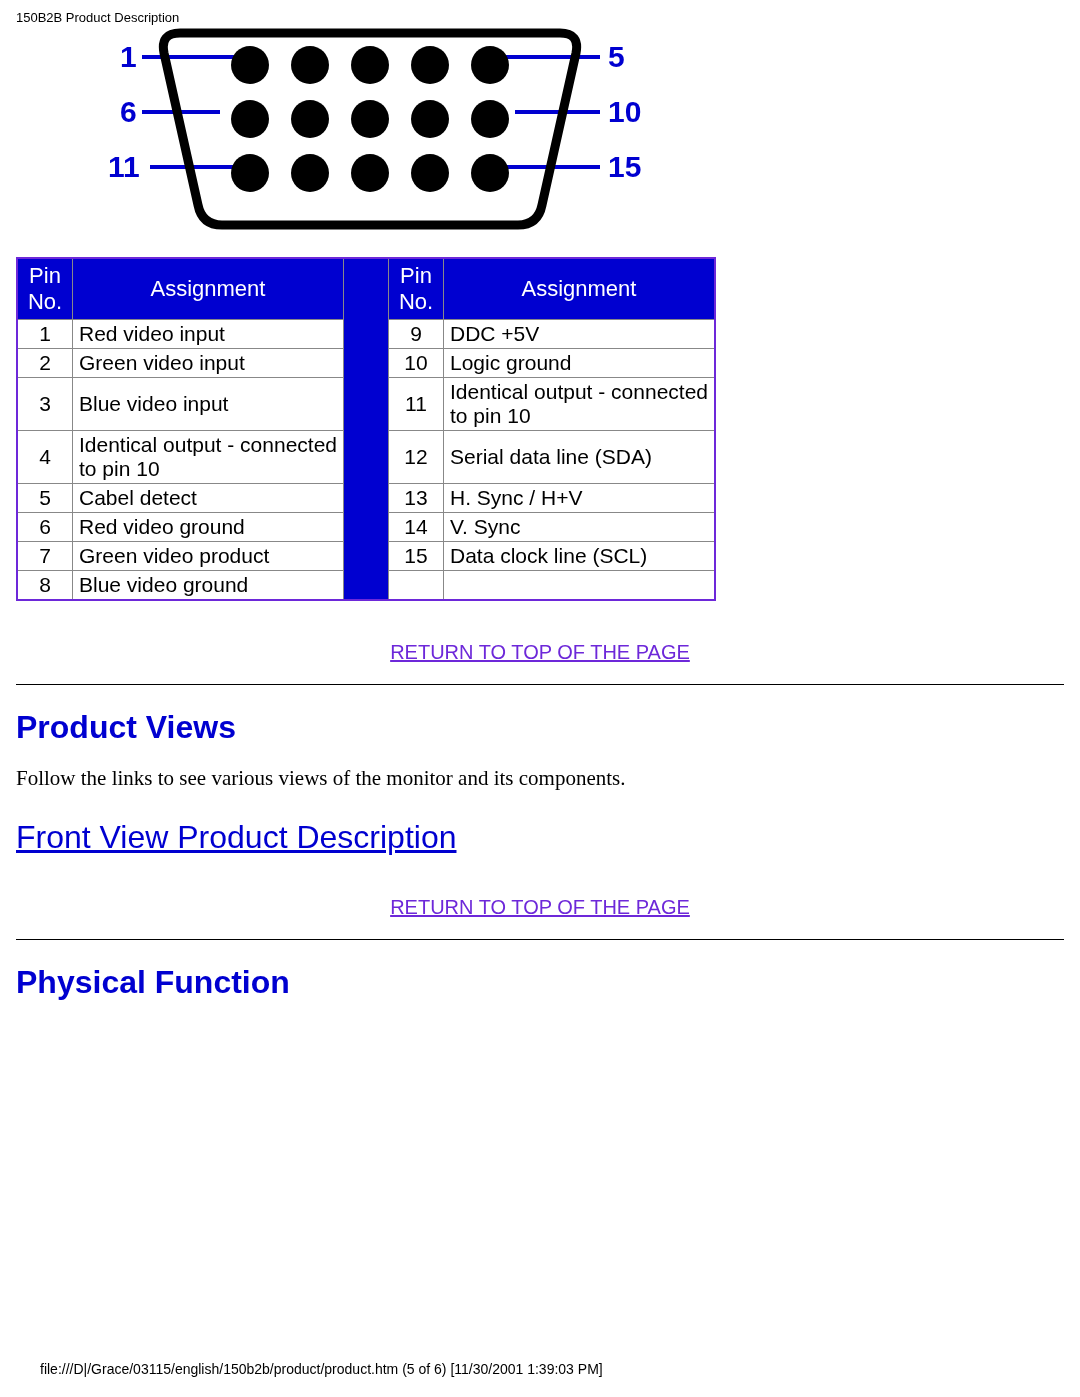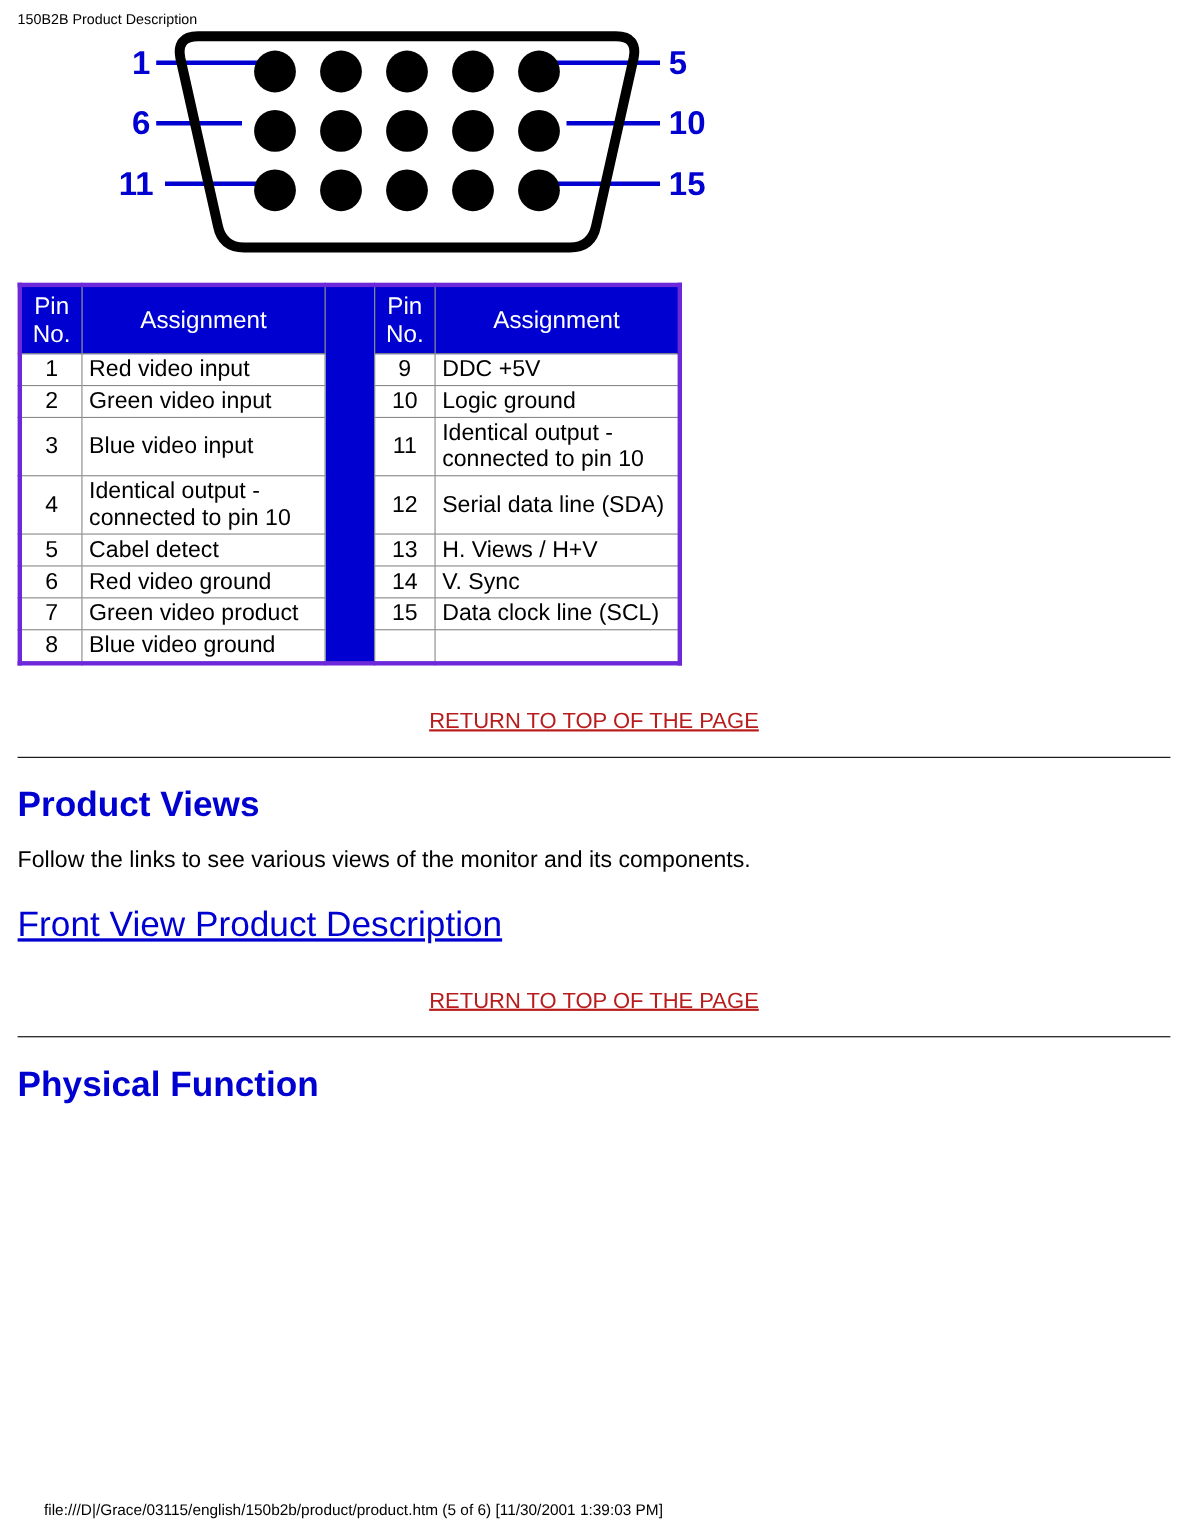--- a/index.html
+++ b/index.html
@@ -16,22 +16,22 @@
   }
   .connector-diagram {
     display: block;
     margin: 0 0 20px 90px;
   }
   .pin-table-wrap {
     margin: 0 16px;
   }
   table.pin {
     border-collapse: collapse;
-    border: 4px solid #6d28d9;
-    width: 604px;
+    border: 2px solid #6d28d9;
+    width: 700px;
   }
   table.pin th {
     background: #0000d0;
     color: #fff;
     font-weight: normal;
     font-size: 22px;
     text-align: center;
     padding: 4px 6px;
     border: 1px solid #888;
     vertical-align: middle;
@@ -53,38 +53,39 @@
   table.pin td.spacer {
     background: #0000d0;
     width: 32px;
     border: 1px solid #888;
   }
   .return-link {
     text-align: center;
     margin: 40px 0 20px 0;
   }
   .return-link a {
-    color: #b91c1c;
+    color: #6d28d9;
     font-size: 20px;
     text-decoration: underline;
   }
   hr {
     border: none;
     border-top: 1px solid #000;
     margin: 8px 16px;
   }
   .section-heading {
     color: #0000d0;
     font-weight: bold;
     font-size: 32px;
     margin: 24px 16px 20px 16px;
   }
   .body-text {
     font-size: 21px;
     margin: 0 16px 28px 16px;
+    font-family: Liberation Serif, serif;
   }
   .content-link {
     color: #0000d0;
     font-size: 32px;
     text-decoration: underline;
     margin: 0 16px;
     display: inline-block;
   }
   .footer {
     font-size: 14px;
@@ -168,21 +169,21 @@
   <tr>
           <td class="num">4</td>
           <td>Identical output - connected to pin 10</td>
           <td class="num">12</td>
           <td>Serial data line (SDA)</td>
         </tr>
   <tr>
           <td class="num">5</td>
           <td>Cabel detect</td>
           <td class="num">13</td>
-          <td>H. Views / H+V</td>
+          <td>H. Sync / H+V</td>
         </tr>
   <tr>
           <td class="num">6</td>
           <td>Red video ground</td>
           <td class="num">14</td>
           <td>V. Sync</td>
         </tr>
   <tr>
           <td class="num">7</td>
           <td>Green video product</td>

